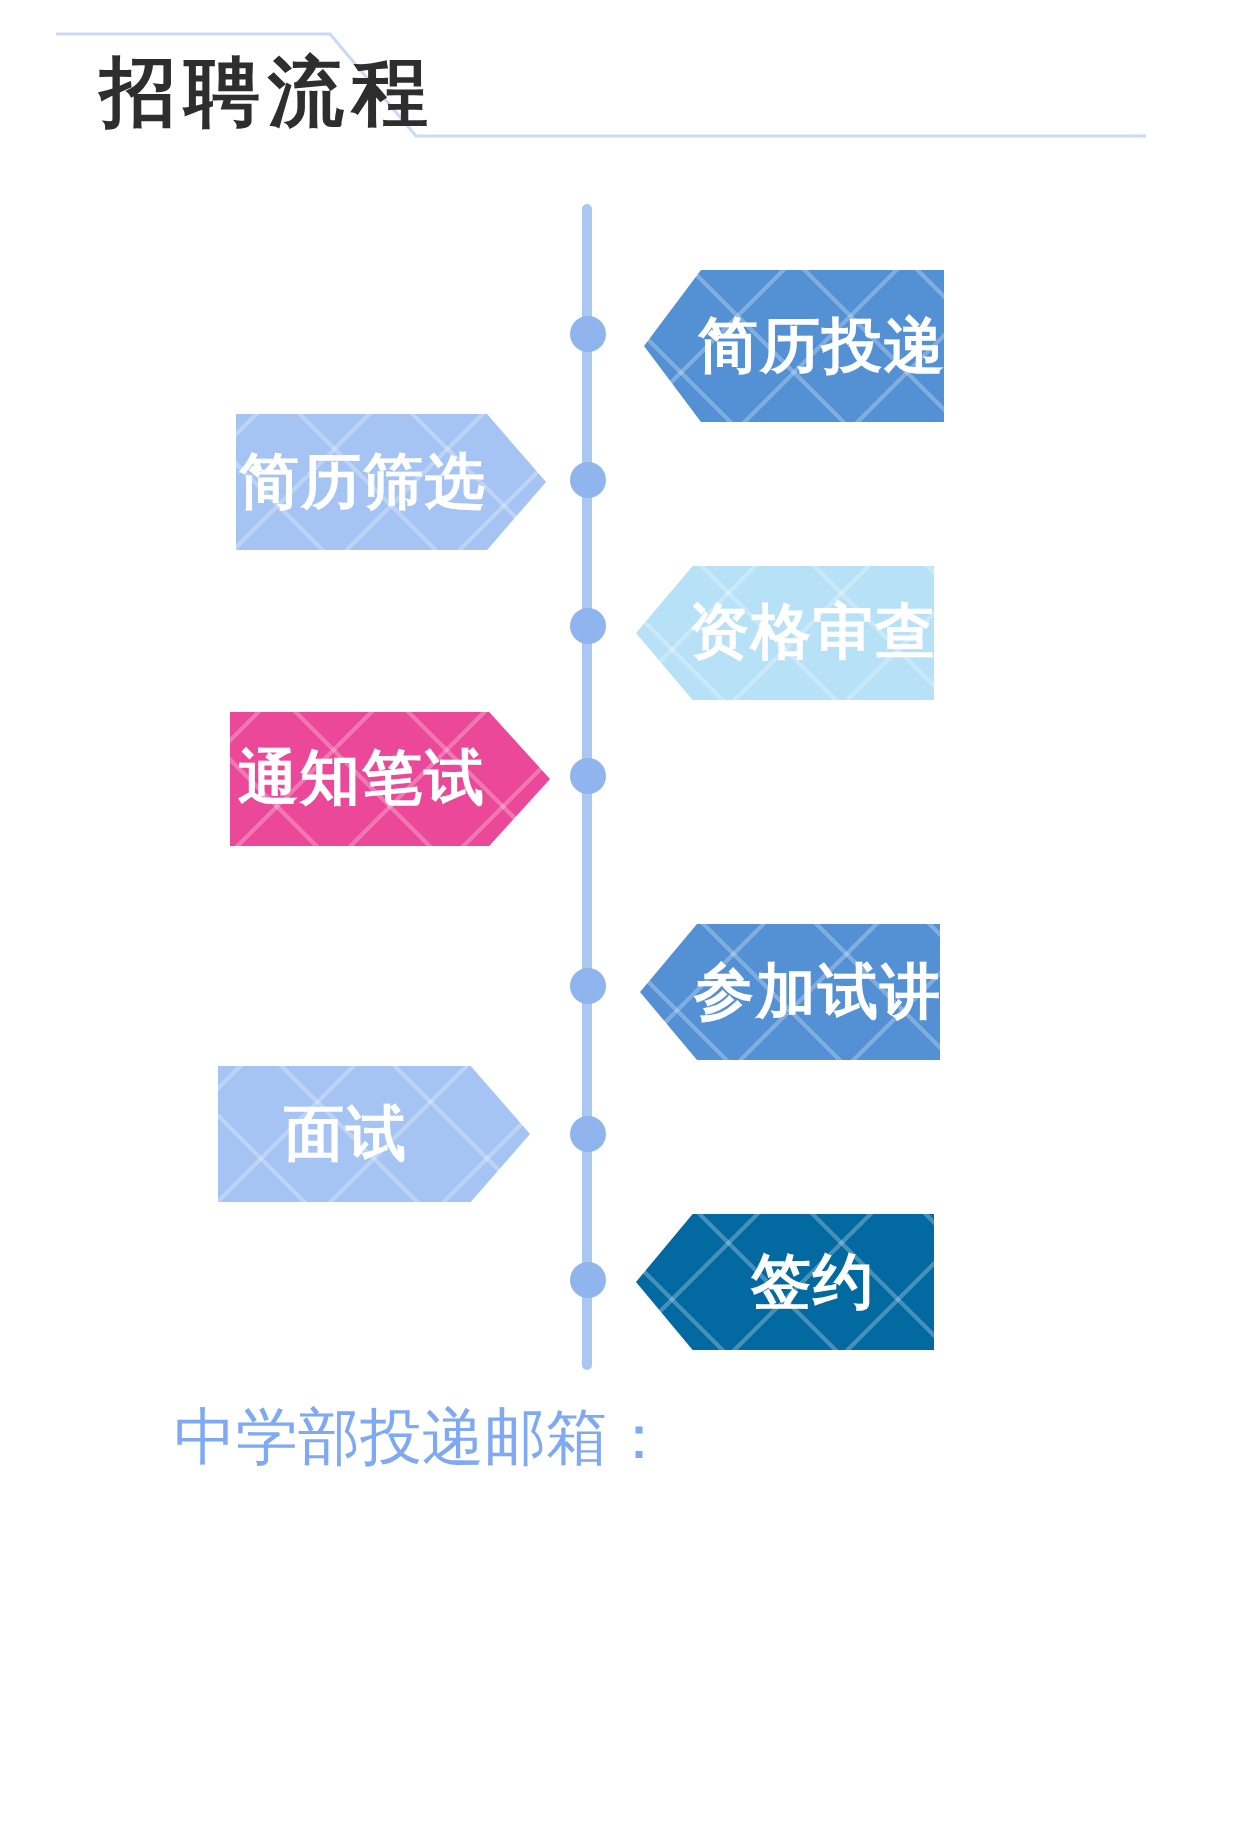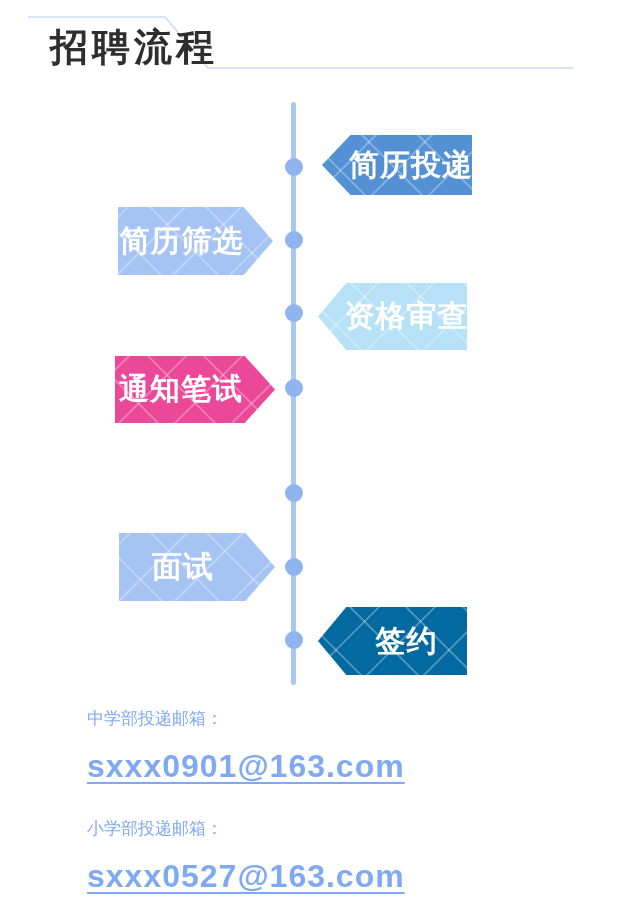--- a/index.html
+++ b/index.html
@@ -39,32 +39,32 @@
       repeating-linear-gradient(-45deg, rgba(255,255,255,0) 0 38px, rgba(255,255,255,.26) 38px 40px);
   }
   .point-left{
     clip-path:polygon(19% 0, 100% 0, 100% 100%, 19% 100%, 0 50%);
     padding-left:28px;
   }
   .point-right{
     clip-path:polygon(0 0, 81% 0, 100% 50%, 81% 100%, 0 100%);
     padding-right:28px;
   }
-  .s1{left:322px;top:135px;width:150px;height:60px;}
+  .s1{left:322px;top:135px;width:150px;height:76px;}
   .s2{left:118px;top:207px;width:155px;height:68px;}
   .s3{left:318px;top:283px;width:149px;height:67px;}
   .s4{left:115px;top:356px;width:160px;height:67px;}
   .s5{left:320px;top:462px;width:150px;height:68px;}
-  .s6{left:119px;top:533px;width:156px;height:68px;}
+  .s6{left:109px;top:533px;width:156px;height:68px;}
   .s7{left:318px;top:607px;width:149px;height:68px;}
 
   
   .contact-block{position:absolute;left:87px;}
   .cb1{top:704px}.cb2{top:814px}
-  .contact-label{font-size:17px;line-height:30px;margin:0;}
+  .contact-label{font-size:31px;line-height:30px;margin:0;}
   .contact-email{
     display:inline-block;margin-top:14px;font-size:32px;font-weight:bold;line-height:36px;
     letter-spacing:1px;text-decoration:underline;text-decoration-thickness:2px;
     text-underline-offset:5px;cursor:pointer;
   }
 </style>
 </head>
 <body>
 
 <div id="page">
@@ -80,25 +80,21 @@
   <div class="timeline-dot dot3" style="background-color: rgb(144, 180, 237);"></div>
   <div class="timeline-dot dot4" style="background-color: rgb(144, 180, 237);"></div>
   <div class="timeline-dot dot5" style="background-color: rgb(144, 180, 237);"></div>
   <div class="timeline-dot dot6" style="background-color: rgb(144, 180, 237);"></div>
   <div class="timeline-dot dot7" style="background-color: rgb(144, 180, 237);"></div>
 
   <div class="arrow point-left s1" style="background-color: rgb(83, 144, 212);">简历投递</div>
   <div class="arrow point-right s2" style="background-color: rgb(166, 196, 243);">简历筛选</div>
   <div class="arrow point-left s3" style="background-color: rgb(183, 225, 246);">资格审查</div>
   <div class="arrow point-right s4" style="background-color: #ec4899;">通知笔试</div>
+  <div class="arrow point-left s5" style="background-color: rgb(83, 144, 212);">参加试讲</div>
   <div class="arrow point-right s6" style="background-color: rgb(166, 196, 243);">面试</div>
   <div class="arrow point-left s7" style="background-color: #0369a1;">签约</div>
 
   <div class="contact-block cb1">
     <p class="contact-label" style="color: rgb(127, 169, 242);">中学部投递邮箱：</p>
-    <a class="contact-email" style="color: rgb(127, 169, 242);">sxxx0901@163.com</a>
-  </div>
-  <div class="contact-block cb2">
-    <p class="contact-label" style="color: rgb(127, 169, 242);">小学部投递邮箱：</p>
-    <a class="contact-email" style="color: rgb(127, 169, 242);">sxxx0527@163.com</a>
   </div>
 
 </div>
 
 </body></html>

